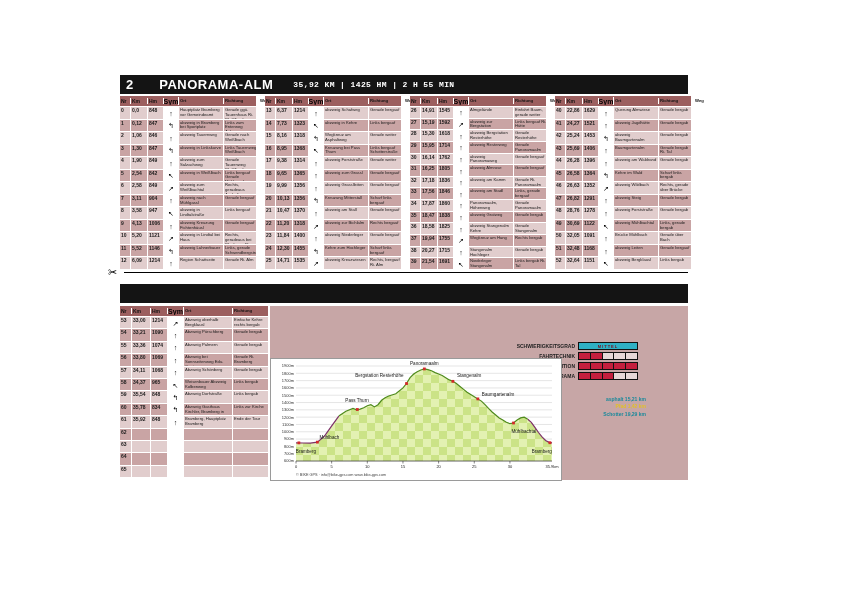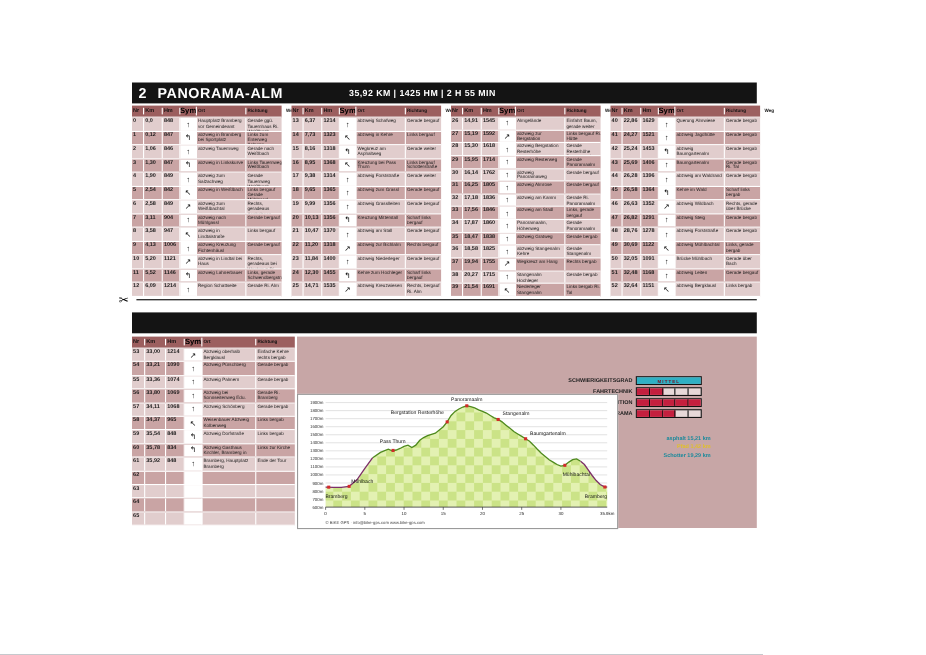--- a/index.html
+++ b/index.html
@@ -2,22 +2,22 @@
 <html><head>
 <meta charset="utf-8">
 <style>
   html,body{margin:0;padding:0;background:#9aa0a6;}
   .page{position:relative;width:842px;height:595px;background:#ffffff;overflow:hidden;
         font-family:"Liberation Sans", sans-serif;color:#1a1a1a;}
   
   .titlebar{position:absolute;left:120px;top:75px;width:568px;height:19px;background:#141414;
             color:#fff;display:flex;align-items:center;}
   .titlebar .num{font-size:13px;font-weight:bold;margin-left:6px;}
-  .titlebar .name{font-size:13px;font-weight:bold;margin-left:10px;letter-spacing:.5px;}
-  .titlebar .stats{font-size:8px;font-weight:bold;margin-left:60px;letter-spacing:.4px;}
+  .titlebar .name{font-size:13px;font-weight:bold;margin-left:26px;letter-spacing:.5px;}
+  .titlebar .stats{font-size:8px;font-weight:bold;margin-left:20px;letter-spacing:.4px;font-family:Liberation Mono, monospace;}
   
   .groups{position:absolute;left:120px;top:96px;width:568px;height:174px;display:flex;gap:9px;}
   .group{width:136px;display:flex;flex-direction:column;}
   .g2{position:absolute;left:120px;top:306px;width:148px;height:172px;display:flex;flex-direction:column;}
   .thead{display:flex;background:#9c5f5f;color:#111;font-weight:bold;font-size:4.5px;
          height:10px;align-items:center;flex:none;border-bottom:1px solid #fff;}
   .trow{display:flex;flex:1;min-height:0;border-bottom:1px solid #fff;overflow:hidden;}
   .trow.odd{background:#c9a4a4;}
   .trow.even{background:#e1cdcd;}
   .cell{padding:1px 1px 0 1px;border-right:1px solid #fff;overflow:hidden;

